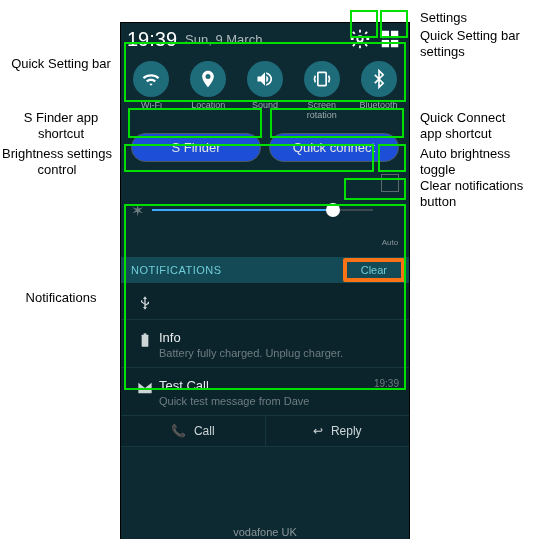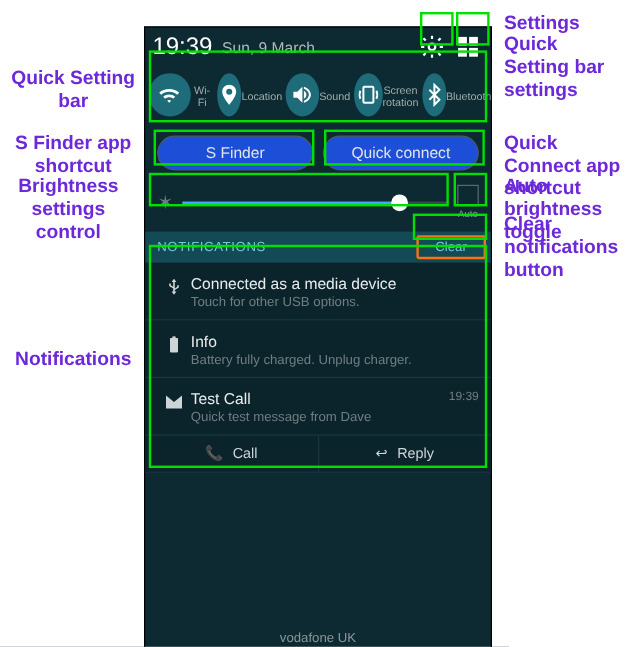--- a/index.html
+++ b/index.html
@@ -26,70 +26,70 @@
     display: flex;
     align-items: center;
     padding: 4px 6px;
     height: 32px;
   }
   .time { font-size: 20px; color: #fff; font-weight: 300; margin-right: 8px; }
   .date { font-size: 13px; color: #aeb8ba; flex: 1; }
   .sb-icon { width: 26px; height: 26px; display: flex; align-items: center; justify-content: center; color: #fff; margin-left: 4px; }
   .sb-icon svg { width: 22px; height: 22px; }
   .qs-bar { display: flex; justify-content: space-around; padding: 6px 2px 8px; }
-  .qs-item { display: flex; flex-direction: row; align-items: center; width: 54px; }
+  .qs-item { display: flex; flex-direction: column; align-items: center; width: 54px; }
   .qs-circle {
     width: 36px; height: 36px; border-radius: 50%;
     background: #1e6b7a; display: flex; align-items: center; justify-content: center;
     color: #fff; margin-bottom: 4px;
   }
   .qs-circle svg { width: 20px; height: 20px; }
   .qs-label { font-size: 9px; color: #9eabad; text-align: center; line-height: 1.1; }
   .shortcut-row { display: flex; gap: 8px; padding: 4px 10px 8px; }
   .pill {
     flex: 1; border: 1px solid #4a5c60; border-radius: 16px;
     text-align: center; padding: 6px 0; font-size: 13px; color: #e0e5e6;
     background: #1d4ed8;
   }
   .brightness-row { display: flex; align-items: center; padding: 4px 10px 10px; gap: 8px; }
   .br-icon { color: #6f7e81; font-size: 16px; }
   .slider { flex: 1; height: 16px; position: relative; }
   .slider-track { position: absolute; left: 0; right: 0; top: 7px; height: 2px; background: #3a4a4e; }
   .slider-fill { position: absolute; left: 0; top: 7px; height: 2px; background: #3fa8ff; width: 82%; }
   .slider-thumb { position: absolute; top: 1px; left: 82%; width: 14px; height: 14px; border-radius: 50%; background: #fff; margin-left: -7px; }
-  .auto-box { display: flex; flex-direction: column; align-items: center; }
+  .auto-box { display: flex; flex-direction: column; align-items: center; gap: 44px; }
   .checkbox { width: 18px; height: 18px; border: 1px solid #5a6a6d; }
   .auto-label { font-size: 8px; color: #8a9598; margin-top: 2px; }
   .notif-header {
     display: flex; align-items: center; background: #134a55;
     padding: 0 0 0 10px; height: 26px;
   }
   .notif-title { flex: 1; font-size: 11px; color: #6fcdd9; letter-spacing: 0.5px; }
   .clear-btn {
-    border: 2px solid #f97316; color: #6fcdd9; font-size: 11px;
+    border: 4px solid #f97316; color: #6fcdd9; font-size: 11px;
     padding: 2px 14px; margin-right: 4px; background: transparent; border-radius: 2px;
   }
   .notif-list { background: #0b242c; }
   .notif { display: flex; padding: 10px 10px 8px; border-bottom: 1px solid #163740; }
   .notif-icon { width: 28px; display: flex; justify-content: center; color: #cdd5d7; padding-top: 2px; }
   .notif-icon svg { width: 16px; height: 16px; }
   .notif-body { flex: 1; }
   .notif-line1 { font-size: 13px; color: #e8eced; }
   .notif-line2 { font-size: 11px; color: #6f7e81; margin-top: 2px; }
   .notif-time { font-size: 10px; color: #6f7e81; }
   .notif-actions { display: flex; border-bottom: 1px solid #163740; }
   .notif-action { flex: 1; text-align: center; padding: 8px 0; font-size: 12px; color: #cdd5d7; display: flex; align-items: center; justify-content: center; gap: 8px; }
   .notif-action:first-child { border-right: 1px solid #163740; }
   .carrier { position: absolute; bottom: 0; left: 0; right: 0; text-align: center; font-size: 11px; color: #8a9598; padding: 8px 0; }
   
   
   .hl { position: absolute; border: 2px solid #00e000; pointer-events: none; }
   
   
-  .callout { position: absolute; font-size: 16px; color: #6d28d9; font-weight: bold; line-height: 1.2; }
+  .callout { position: absolute; font-size: 13px; color: #000000; font-weight: normal; line-height: 1.2; }
   .callout.right { text-align: left; }
   .callout.left { text-align: center; }
 </style>
 </head>
 <body>
 
 <div class="phone">
 
   <div class="statusbar">
     <span class="time">19:39</span>
@@ -178,24 +178,20 @@
     <span class="clear-btn">Clear</span>
   </div>
 
   <div class="notif-list">
     <div class="notif">
       <div class="notif-icon">
           <svg viewBox="0 0 24 24" fill="currentColor">
             <path d="M12 2l3 4h-2v8l3-2v-2h2v3l-5 3v2h2l-3 4-3-4h2v-4l-5-3V8h2v2l3 2V6H9z"></path>
           </svg>
         </div>
-      <div class="notif-body">
-        <div class="notif-line1">Connected as a media device</div>
-        <div class="notif-line2">Touch for other USB options.</div>
-      </div>
     </div>
     <div class="notif">
       <div class="notif-icon">
           <svg viewBox="0 0 24 24" fill="currentColor">
             <rect x="7" y="4" width="10" height="18" rx="1"></rect>
             <rect x="10" y="2" width="4" height="3"></rect>
           </svg>
         </div>
       <div class="notif-body">
         <div class="notif-line1">Info</div>

